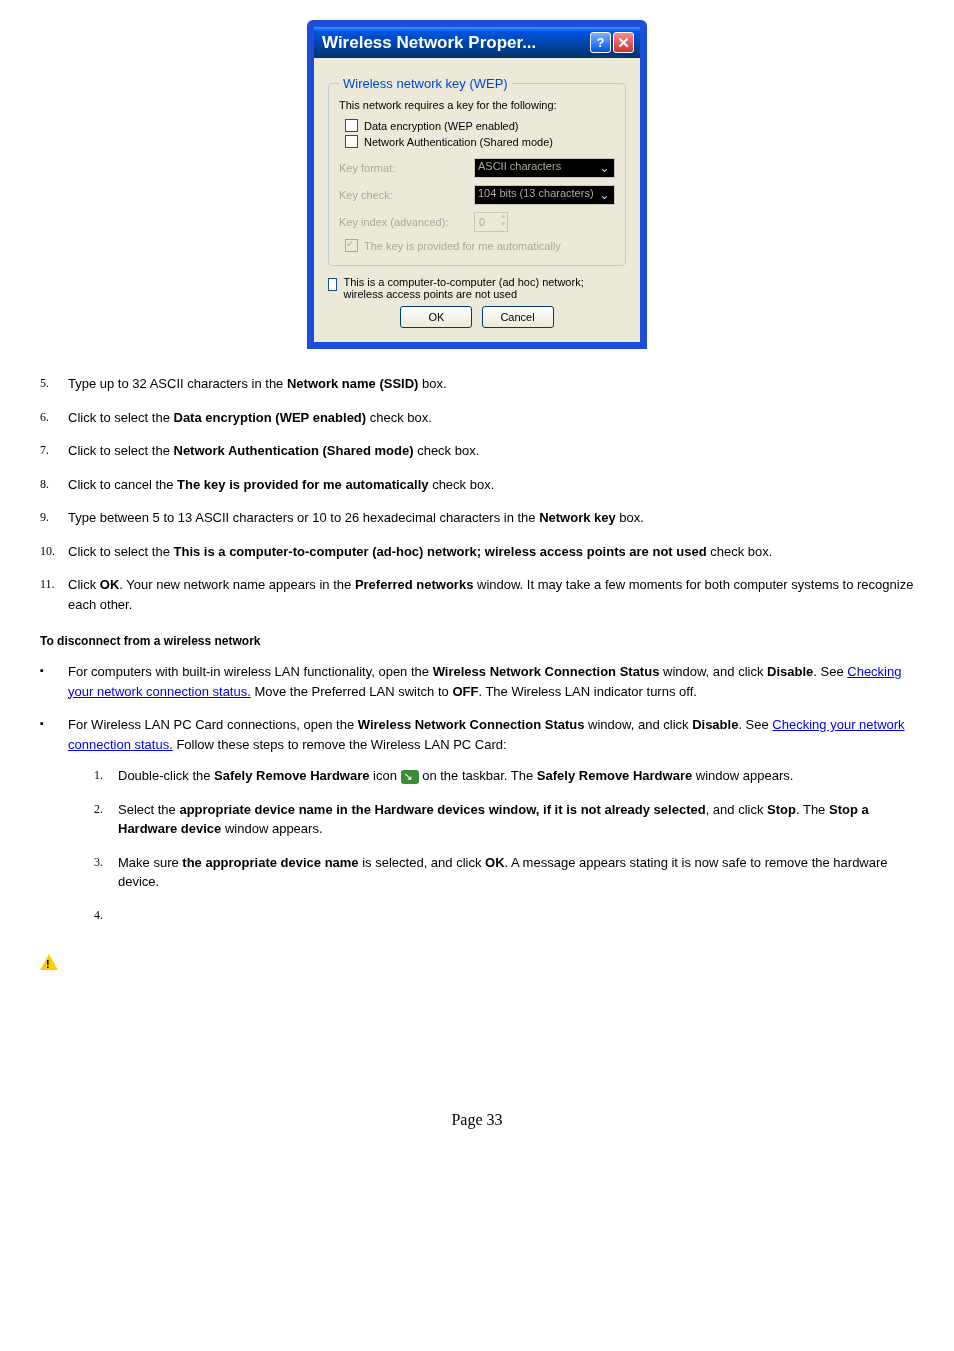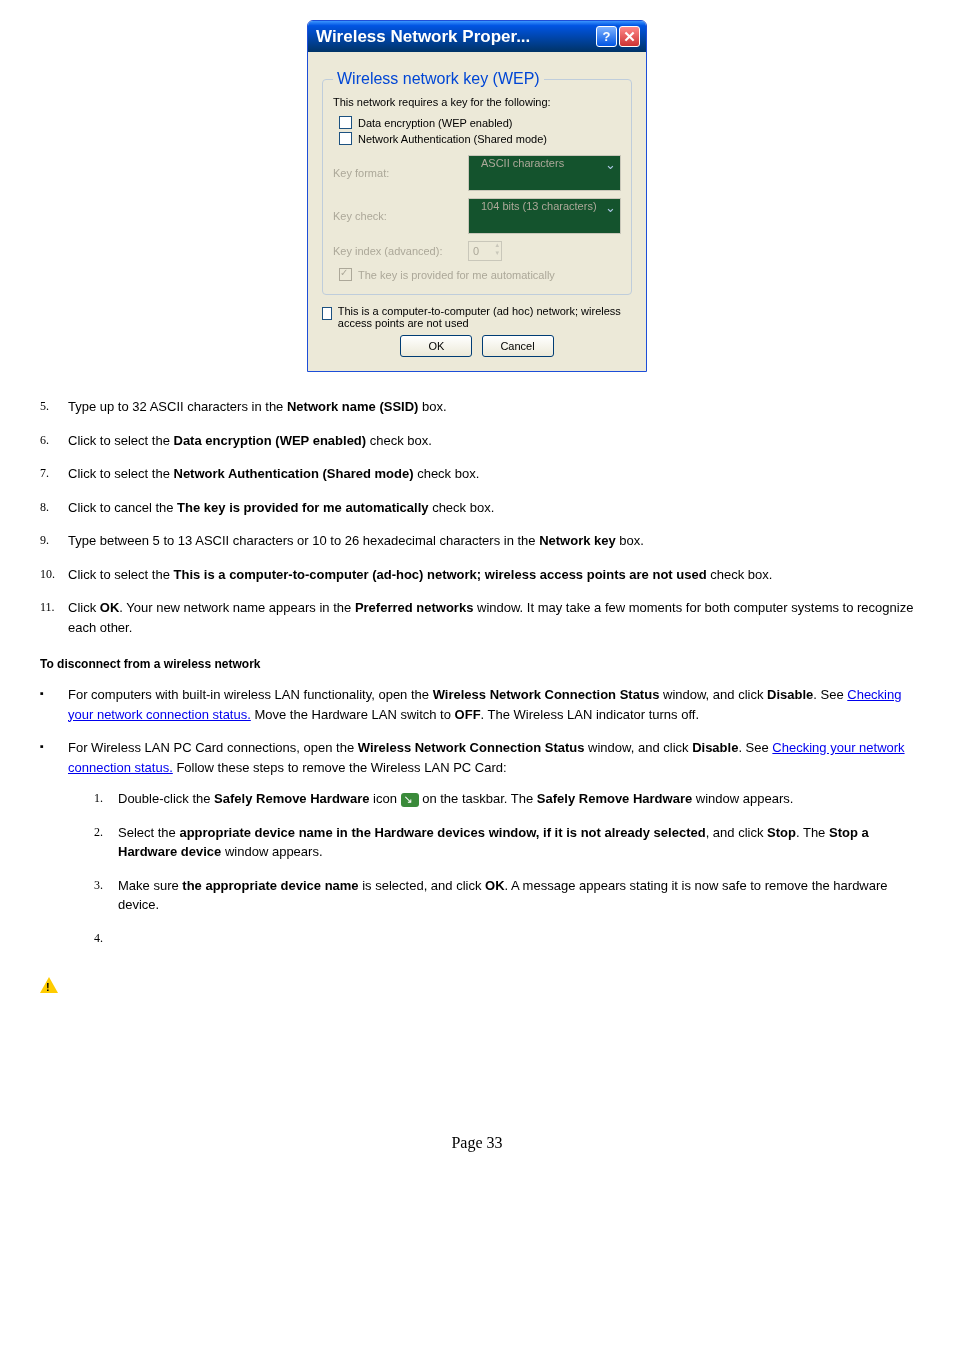--- a/index.html
+++ b/index.html
@@ -12,21 +12,21 @@
       width: 954px;
     }
     .dialog-container {
       display: flex;
       justify-content: center;
       margin-bottom: 25px;
     }
     .dialog {
       width: 340px;
       background: #ece9d8;
-      border: 1px solid #1d4ed8;
+      border: 7px solid #1d4ed8;
       border-radius: 6px 6px 0 0;
       overflow: hidden;
     }
     .titlebar {
       background: linear-gradient(to bottom, #3a95ff 0%, #0054e3 15%, #036 100%);
       color: #fff;
       font-weight: bold;
       font-size: 17px;
       font-family: 'Trebuchet MS', Tahoma, sans-serif;
       padding: 5px 6px 5px 8px;
@@ -63,42 +63,42 @@
     }
     .txt.dis { background: #ece9d8; color: #aca899; }
     fieldset.groupbox {
       border: 1px solid #bfcddb;
       border-radius: 4px;
       padding: 8px 10px 10px 10px;
       margin: 8px 0 10px 0;
     }
     fieldset.groupbox legend {
       color: #0046d5;
-      font-size: 16px;
+      font-size: 13px;
       padding: 0 4px;
     }
     .chk-row { display:flex; align-items:center; margin: 3px 0; padding-left: 6px;}
     .chk {
       width: 13px; height: 13px;
       border: 1px solid #1c5180;
       background: #fff;
       margin-right: 6px;
       display: inline-block;
     }
     .chk.dis { background:#ece9d8; border-color:#aca899; position:relative;}
     .chk.dis::after{content:"✓"; color:#aca899; font-size:10px; position:absolute; top:-2px; left:0;}
     .disabled { color: #aca899; }
     .sel {
       flex: 1;
-      height: 36px;
+      height: 20px;
       border: 1px solid #c9c7ba;
-      background: #14532d;
+      background: #000000;
       color: #aca899;
       font-size: 11px;
-      padding: 1px 12px;
+      padding: 1px 3px;
       position: relative;
     }
     .sel::after {
       content: "⌄";
       position: absolute; right: 4px; top: 1px;
       color: #adc7e6;
       font-size: 13px;
     }
     .spinner {
       width: 34px; height: 20px;
@@ -286,21 +286,21 @@
       <span class="num">11.</span>
       <span class="txtc"><span>Click </span><b>OK</b><span>. Your new network name appears in the </span><b>Preferred networks</b><span> window. It may take a few moments for both computer systems to recognize each other.</span></span>
     </li>
 </ol>
 
 <h4 class="sub">To disconnect from a wireless network</h4>
 
 <ul class="bul">
   <li>
     <span class="txtc">
-      <span>For computers with built-in wireless LAN functionality, open the </span><b>Wireless Network Connection Status</b><span> window, and click </span><b>Disable</b><span>. See </span><a href="#" class="lnk">Checking your network connection status.</a><span> Move the Hardware LAN switch to </span><b>OFF</b><span>. The Wireless LAN indicator turns off.</span>
+      <span>For computers with built-in wireless LAN functionality, open the </span><b>Wireless Network Connection Status</b><span> window, and click </span><b>Disable</b><span>. See </span><a href="#" class="lnk">Checking your network connection status.</a><span> Move the Preferred LAN switch to </span><b>OFF</b><span>. The Wireless LAN indicator turns off.</span>
     </span>
   </li>
   <li>
     <span class="txtc">
       <span>For Wireless LAN PC Card connections, open the </span><b>Wireless Network Connection Status</b><span> window, and click </span><b>Disable</b><span>. See </span><a href="#" class="lnk">Checking your network connection status.</a><span> Follow these steps to remove the Wireless LAN PC Card:</span>
       <ol class="nested">
         <li>
             <span class="num">1.</span>
             <span class="txtc"><span>Double-click the </span><b>Safely Remove Hardware</b><span> icon </span><span class="sr-icon"></span><span> on the taskbar. The </span><b>Safely Remove Hardware</b><span> window appears.</span></span>
           </li>

